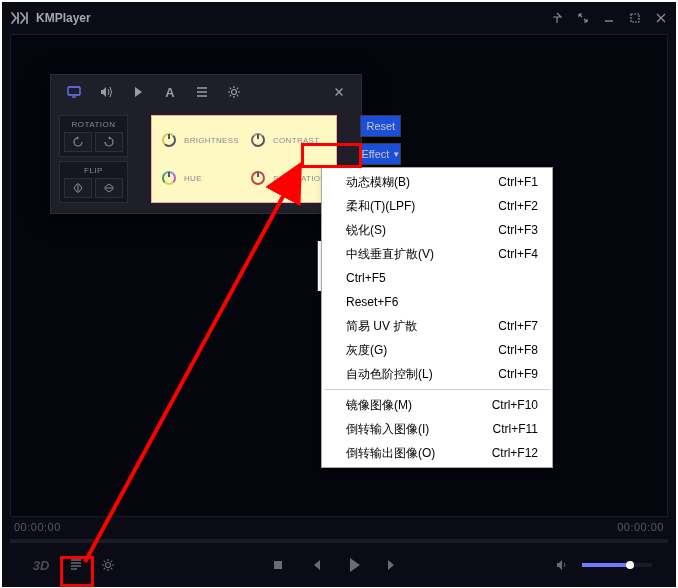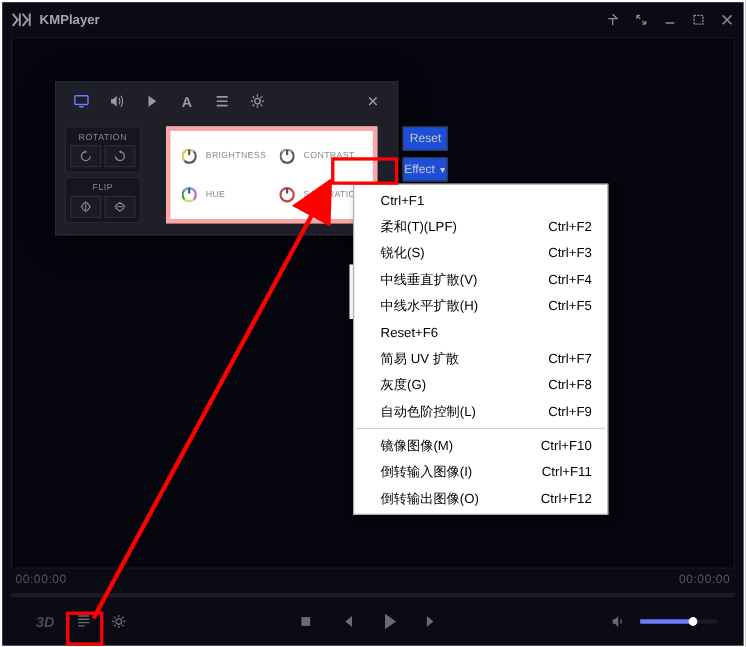--- a/index.html
+++ b/index.html
@@ -30,21 +30,21 @@
 .fx-tab svg{width:16px;height:16px}
 .fx-tab-spacer{flex:1}
 .fx-close{width:28px;height:28px;display:flex;align-items:center;justify-content:center;color:#9a9ba4;cursor:pointer}
 .fx-body{display:flex;padding:6px 8px 10px 8px;gap:23px}
 .fx-left{width:76px;display:flex;flex-direction:column;gap:4px}
 .fx-section{background:#15161e;border:1px solid #2a2b35;padding:4px}
 .fx-section-label{font-size:8px;color:#888995;text-align:center;letter-spacing:0.5px;margin-bottom:3px}
 .fx-btn-row{display:flex;gap:3px;justify-content:center}
 .fx-mini-btn{width:28px;height:20px;background:#1a1b24;border:1px solid #2e2f39;display:flex;align-items:center;justify-content:center;color:#8a8b94;cursor:pointer}
 .fx-mini-btn svg{width:12px;height:12px}
-.fx-mid{flex:1;display:grid;grid-template-columns:1fr 1fr;gap:6px 12px;background:#ffffff;border:4px solid #fca5a5;padding:8px 10px}
+.fx-mid{flex:1;display:grid;grid-template-columns:1fr 1fr;gap:6px 12px;background:#fef9c3;border:1px solid #fca5a5;padding:8px 10px}
 .fx-knob{display:flex;align-items:center;gap:8px}
 .knob-circle{width:14px;height:14px;border-radius:50%;border:2px solid #555664;position:relative;flex-shrink:0}
 .knob-circle::after{content:"";position:absolute;width:2px;height:5px;background:#555664;top:-1px;left:50%;transform:translateX(-50%)}
 .knob-circle.b{border-left-color:#d4c858;border-top-color:#d4c858}
 .knob-circle.c{border-left-color:#666;border-top-color:#999}
 .knob-circle.s{border-color:#c44545}
 .knob-circle.h{border-left-color:#4a9c4a;border-top-color:#58a8d8;border-right-color:#c858c8;border-bottom-color:#d8d858}
 .knob-label{font-size:8px;color:#888995;letter-spacing:0.3px}
 .fx-right{width:62px;display:flex;flex-direction:column;gap:6px}
 .fx-btn{height:22px;background:#1d4ed8;border:1px solid #3a3b45;display:flex;align-items:center;justify-content:center;font-size:11px;color:#c5c6cf;cursor:pointer}
@@ -226,36 +226,36 @@
           </div>
       </div>
     </div>
   </div>
 
   <div class="red-box effect"></div>
 
   <div class="ctx-menu">
     <div id="ctx-items-1">
         <div class="ctx-item">
+          <span class="ctx-label">动态模糊(B)</span>
           <span class="ctx-shortcut">Ctrl+F1</span>
         </div>
         <div class="ctx-item">
           <span class="ctx-label">柔和(T)(LPF)</span>
           <span class="ctx-shortcut">Ctrl+F2</span>
         </div>
         <div class="ctx-item">
           <span class="ctx-label">锐化(S)</span>
           <span class="ctx-shortcut">Ctrl+F3</span>
         </div>
         <div class="ctx-item">
           <span class="ctx-label">中线垂直扩散(V)</span>
           <span class="ctx-shortcut">Ctrl+F4</span>
         </div>
         <div class="ctx-item">
-          <span class="ctx-label">中线水平扩散(H)</span>
           <span class="ctx-shortcut">Ctrl+F5</span>
         </div>
         <div class="ctx-item">
           <span class="ctx-shortcut">Reset+F6</span>
         </div>
         <div class="ctx-item">
           <span class="ctx-label">简易 UV 扩散</span>
           <span class="ctx-shortcut">Ctrl+F7</span>
         </div>
         <div class="ctx-item">

